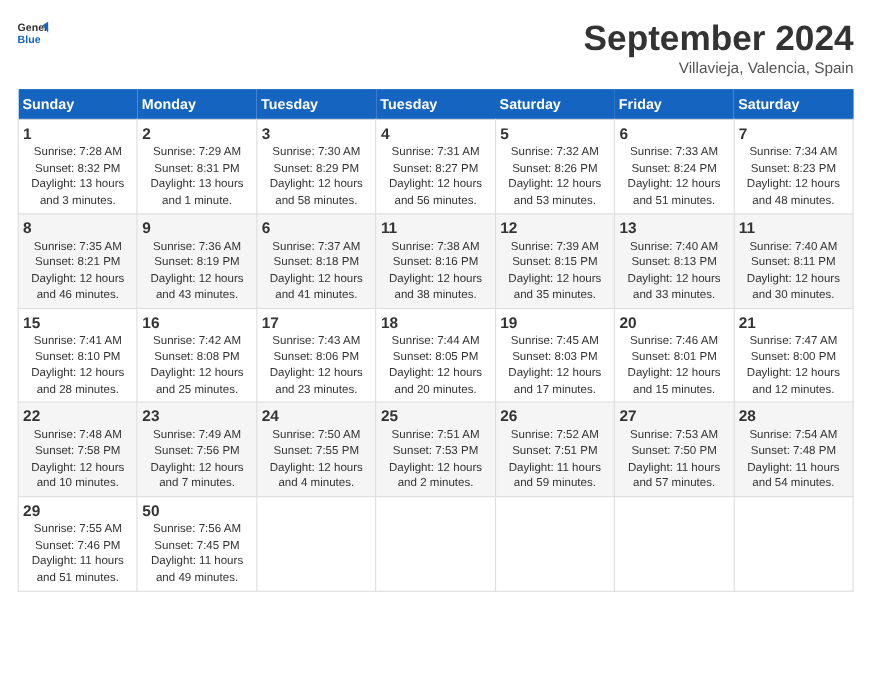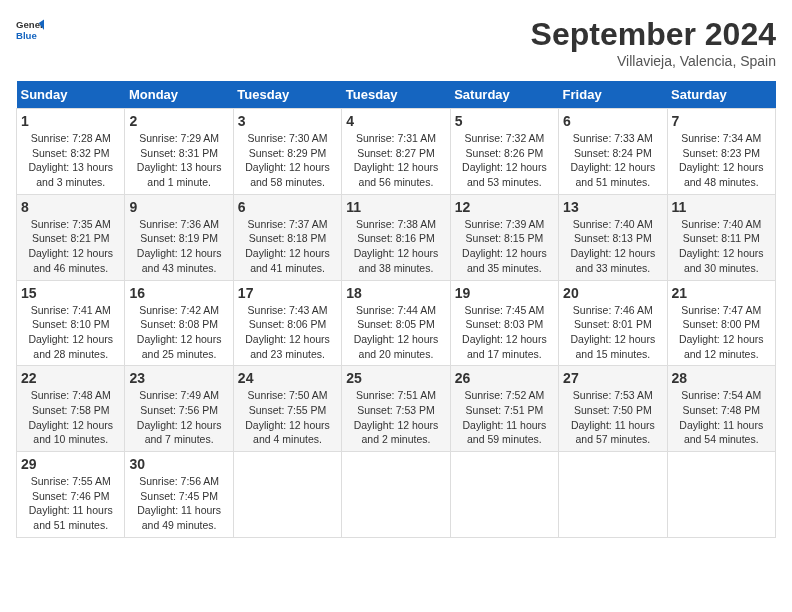--- a/index.html
+++ b/index.html
@@ -344,21 +344,21 @@
       <tr>
         <td>
         <span class="day-num">29</span>
         <div class="day-info">
           Sunrise: 7:55 AM<br>
           Sunset: 7:46 PM<br>
           Daylight: 11 hours and 51 minutes.
         </div>
         </td>
         <td>
-        <span class="day-num">30</span>
+        <span class="day-num">50</span>
         <div class="day-info">
           Sunrise: 7:56 AM<br>
           Sunset: 7:45 PM<br>
           Daylight: 11 hours and 49 minutes.
         </div>
         </td>
         <td class="empty-cell"></td>
         <td class="empty-cell"></td>
         <td class="empty-cell"></td>
         <td class="empty-cell"></td>

